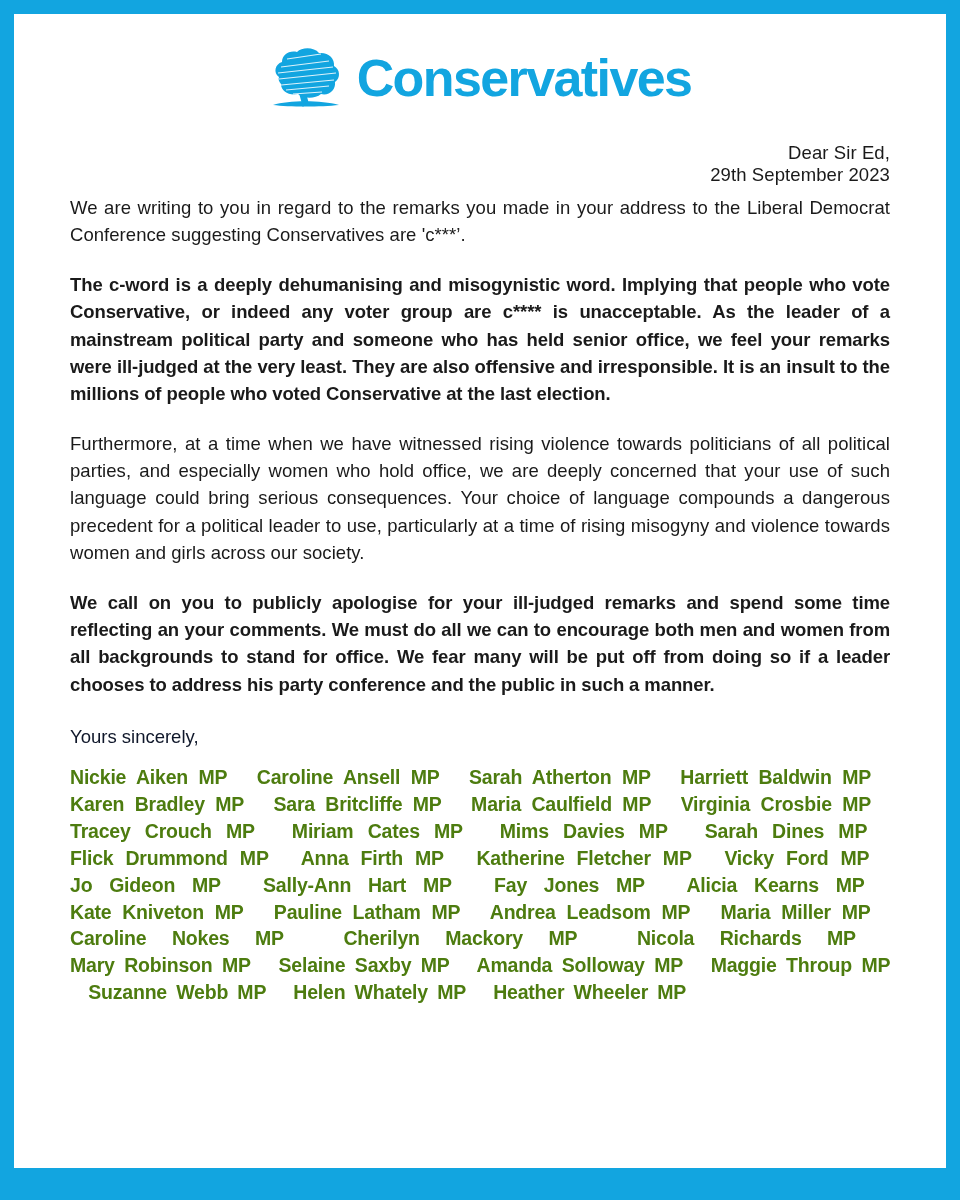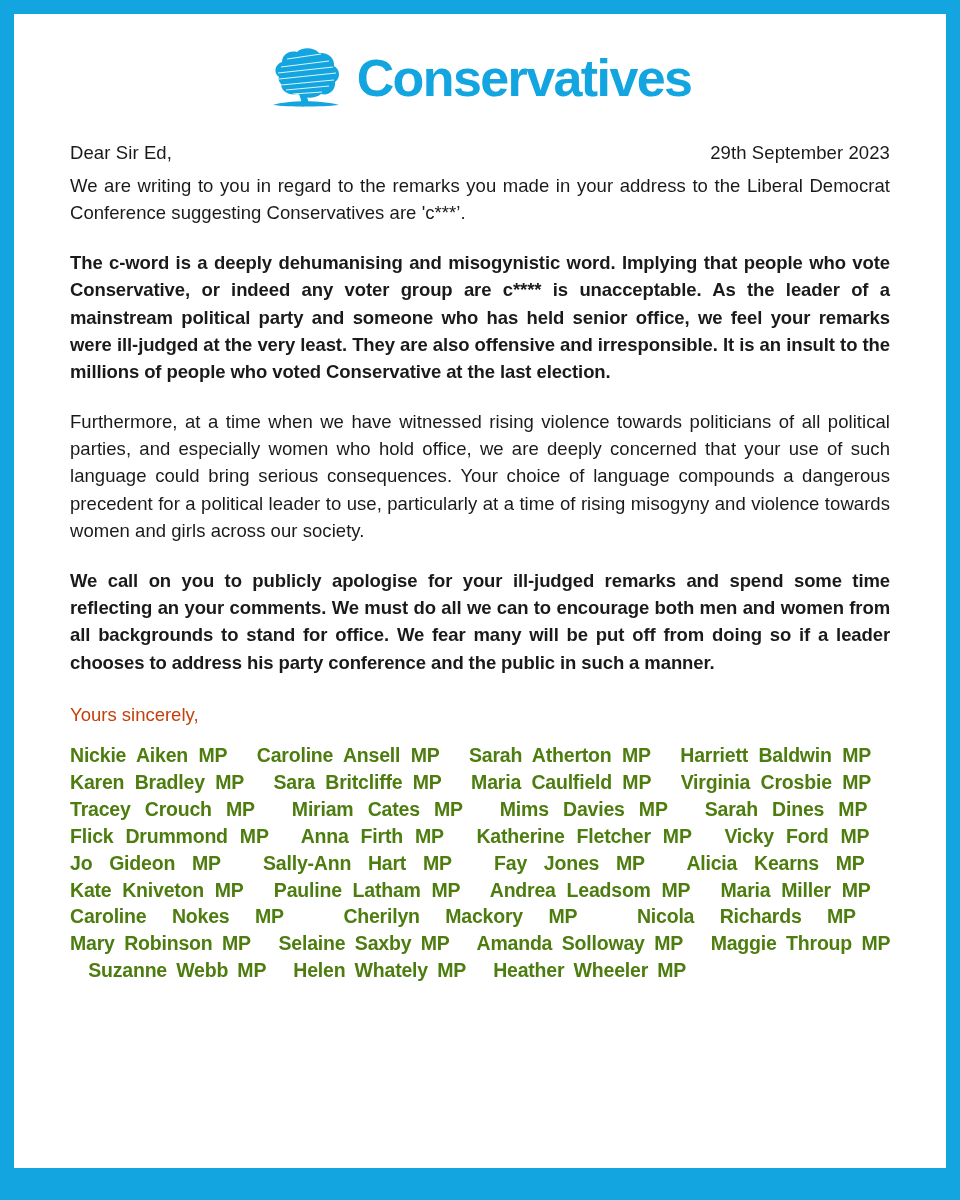--- a/index.html
+++ b/index.html
@@ -55,22 +55,23 @@
     white-space: nowrap;
   }
 
   
   .salutation-row {
     display: flex;
     justify-content: space-between;
     align-items: flex-end;
     font-size: 18.5px;
     color: #1a1a1a;
-    margin: 22px 0 0 0;
+    margin: 22px 0 0 8px;
     letter-spacing: 0.1px;
+    flex-direction: column;
   }
 
   
   .body-copy {
     margin-top: 8px;
   }
   .para {
     font-size: 18.5px;
     line-height: 1.48;
     color: #1a1a1a;
@@ -80,21 +81,21 @@
     hyphens: none;
   }
   .para.bold {
     font-weight: bold;
     letter-spacing: -0.1px;
   }
 
   
   .signoff {
     font-size: 18.5px;
-    color: #c2410c;
+    color: #0f172a;
     margin: 28px 0 16px 0;
   }
 
   
   .signatories {
     font-size: 19.5px;
     font-weight: bold;
     color: #4d7c0f;
     line-height: 1.38;
     text-align: justify;

